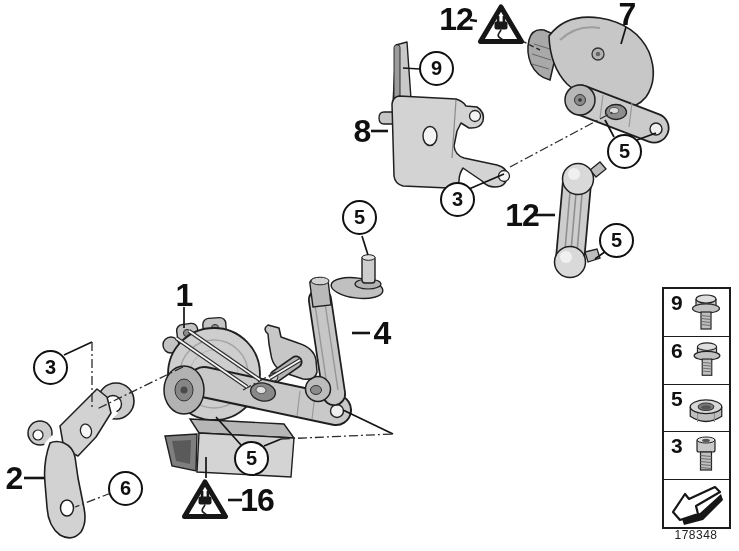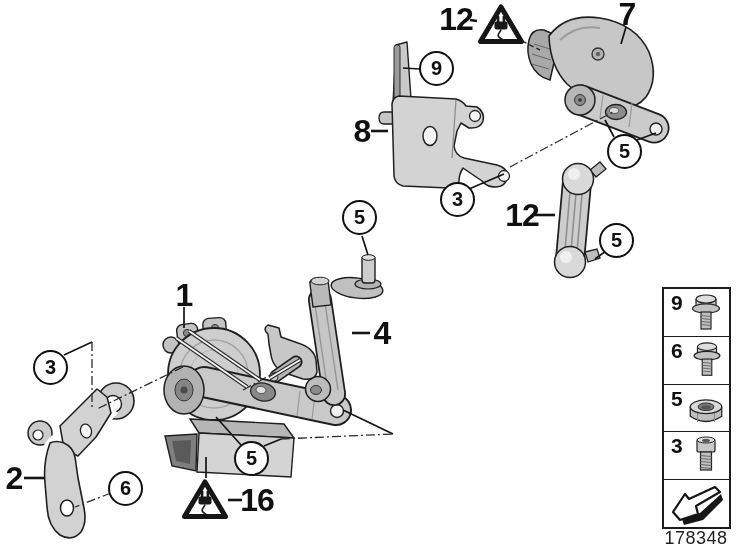--- a/index.html
+++ b/index.html
@@ -13,21 +13,21 @@
       font-weight:bold;font-size:20px;line-height:30px;text-align:center;color:#101010;}
   .legend{position:absolute;left:662px;top:287px;width:69px;height:242px;
           box-sizing:border-box;border:2px solid #1c1c1c;background:#fff;
           display:flex;flex-direction:column;}
   .legend-cell{position:relative;flex:1;border-top:1.6px solid #1c1c1c;}
   .legend-cell:first-child{border-top:none;}
   .legend-num{position:absolute;left:7px;top:2px;font-weight:bold;font-size:21px;color:#101010;}
   .legend-ic{position:absolute;right:2px;top:2px;}
   .arrow-ic{position:absolute;left:3px;top:3px;}
   .drawing-number{position:absolute;left:656px;top:528px;width:80px;text-align:center;
-                  font-size:18px;color:#222;letter-spacing:0.5px;}
+                  font-size:12px;color:#222;letter-spacing:0.5px;}
 </style>
 </head>
 <body>
 
 <div class="stage">
 
 <svg class="art" width="739" height="551" viewBox="0 0 739 551">
 
   <g>
     <path d="M396,45 L407,42 L411,99 L393,103 Z" fill="#c9c9c9" stroke="#1f1f1f" stroke-width="1.4" stroke-linejoin="round"></path>

